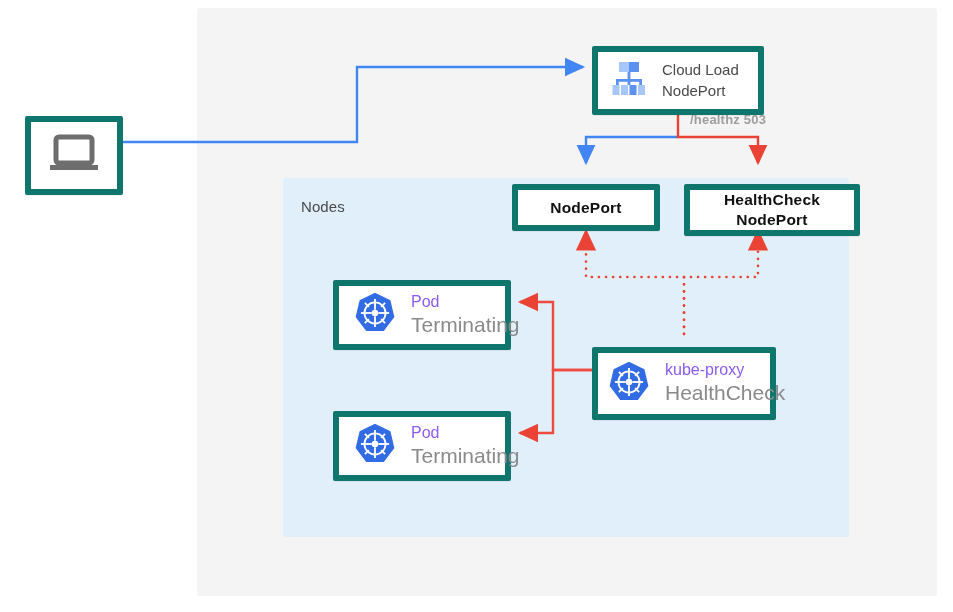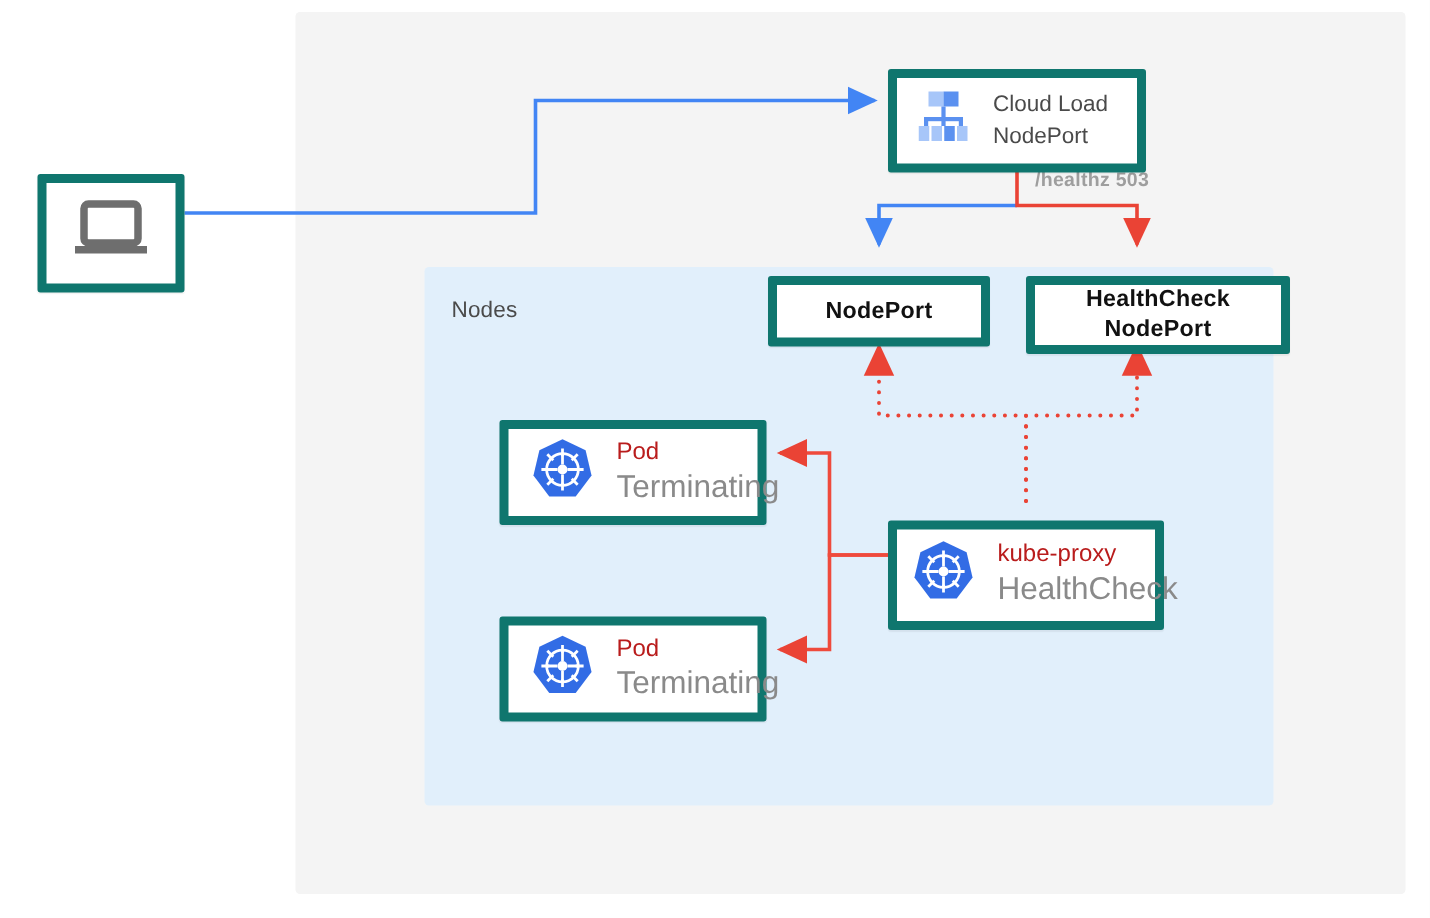--- a/index.html
+++ b/index.html
@@ -133,21 +133,21 @@
     width: 184px;
     height: 73px;
     display: flex;
     align-items: center;
     padding-left: 9px;
   }
 
   .node-text { margin-left: 14px; }
   .node-title {
     font-size: 16px;
-    color: #b91c1c;
+    color: #8b5cf6;
     line-height: 1.25;
     white-space: nowrap;
   }
   .node-sub {
     font-size: 21px;
     color: #8a8a8a;
     line-height: 1.25;
     white-space: nowrap;
   }
 

